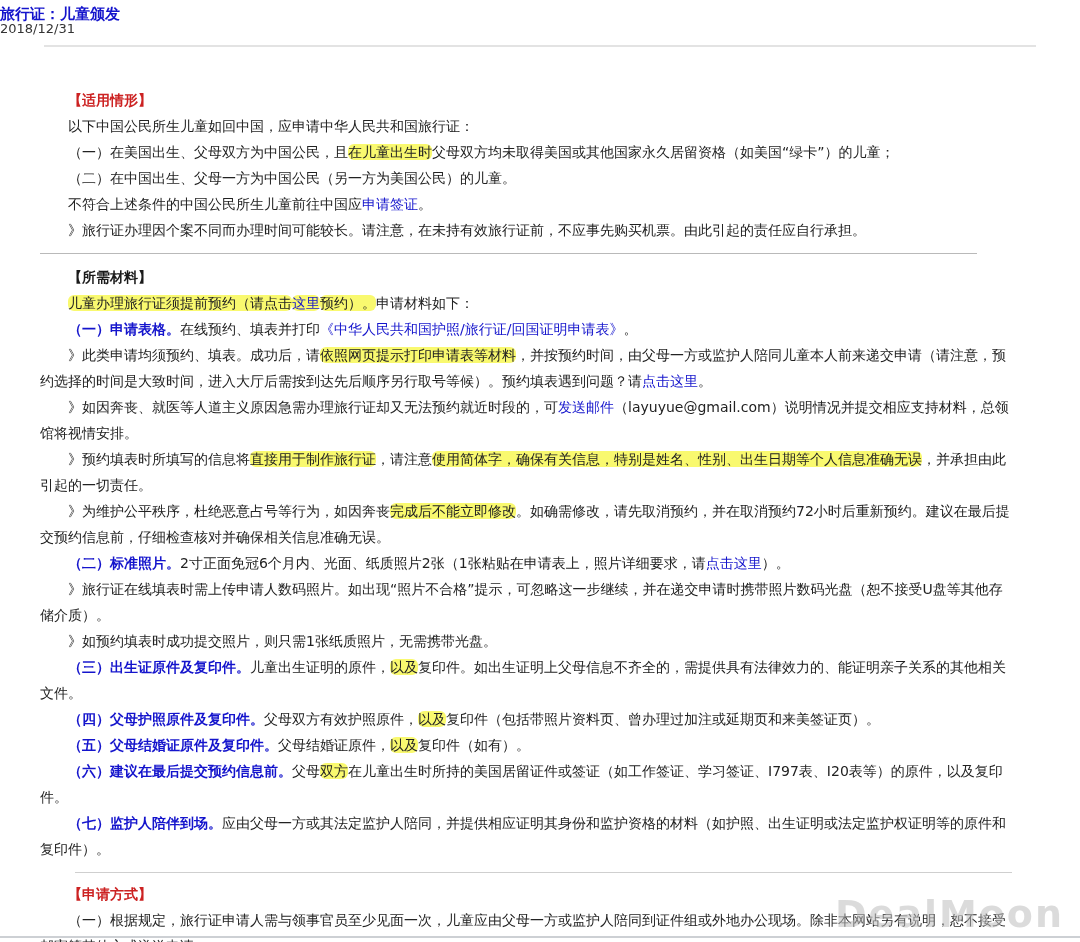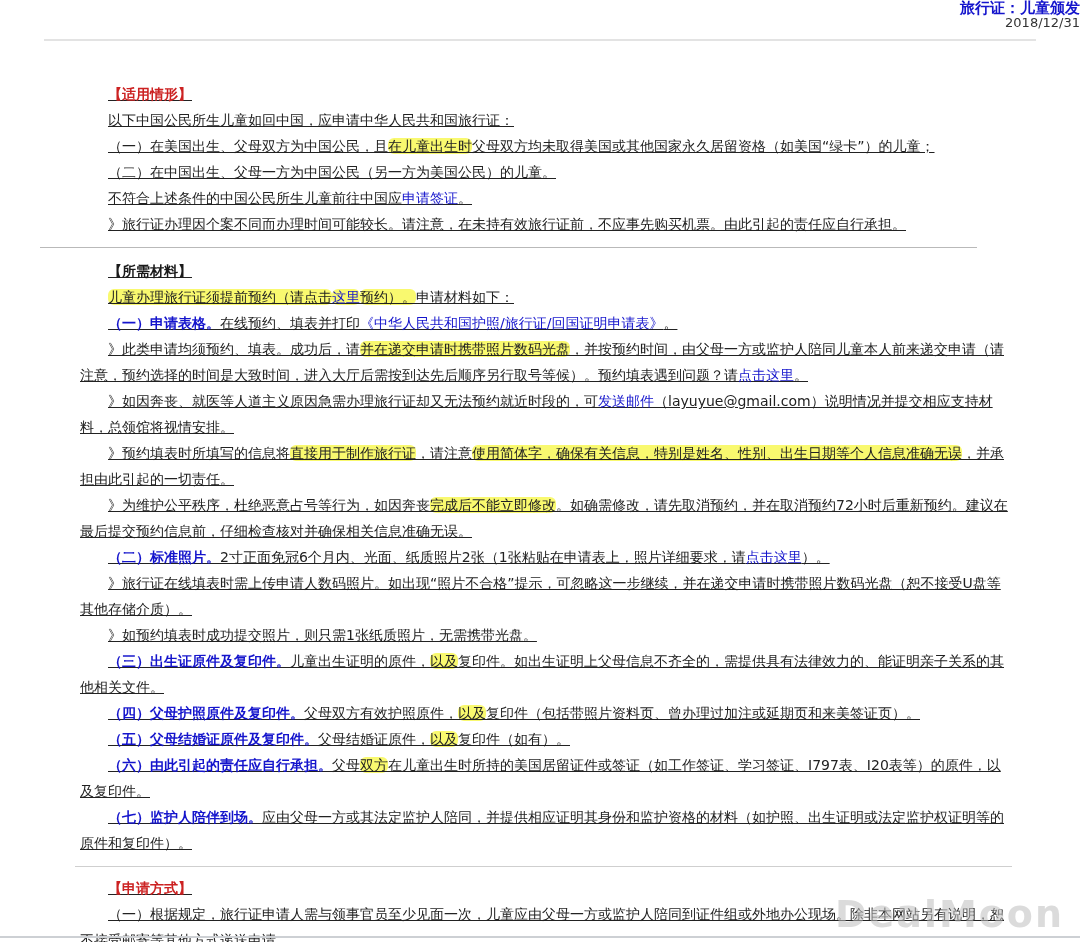--- a/index.html
+++ b/index.html
@@ -3,30 +3,30 @@
 <meta charset="utf-8">
 <style>
   * { margin:0; padding:0; box-sizing:border-box; }
   html, body { background:#ffffff; }
   body {
     width:1080px; height:942px; overflow:hidden; position:relative;
     font-family:"DejaVu Sans","Liberation Sans",sans-serif;
     color:var(--text,#222222);
     -webkit-font-smoothing:antialiased;
   }
-  .page-header { text-align:right; }
+  .page-header { padding-top:6px; text-align:left; }
   .page-title { color:var(--link,#1414cc); font-weight:bold; font-size:15px; line-height:16px; }
   .page-date  { font-size:13px; color:#333; line-height:14px; }
   .sep { height:0; border-top:1px solid #c9c9c9; }
   .sep.top { margin:9px 44px 0 44px; border-top:2px solid #e3e3e3; }
   .sep.mid { margin:10px 103px 10px 40px; border-top:1px solid #b9b9b9; }
   .sep.pre { margin:10px 68px 8px 75px; border-top:1px solid #cfcfcf; }
   .sep.bottom { position:absolute; left:0; right:0; bottom:4px; border-top:2px solid #cdd0d4; }
   .doc { padding-top:40px; font-size:14px; }
-  .doc p { margin:0 70px 0 80px; text-indent:2em; line-height:26px;text-decoration:underline; }
+  .doc p { margin:0 70px 0 40px; text-indent:2em; line-height:26px; }
   .run { color:inherit; }
   .run.hl { background:var(--highlight,#f9f96f);border-radius:6px; }
   .run.link { color:var(--link,#1414cc); cursor:pointer;text-align:center; }
   .run.label { color:var(--link,#1414cc); font-weight:bold; }
   .run.red-header { color:var(--red,#cc2222); font-weight:bold; }
   .run.bold-header { color:#1a1a1a; font-weight:bold; }
   .watermark {
     position:absolute; right:16px; bottom:6px;
     font-size:38px; font-weight:bold; letter-spacing:2px;
     color:#bfbfbf; opacity:0.55; pointer-events:none;margin-top:20px;
@@ -45,31 +45,31 @@
     <p><span class="run red-header">【适用情形】</span></p>
     <p><span class="run">以下中国公民所生儿童如回中国，应申请中华人民共和国旅行证：</span></p>
     <p><span class="run">（一）在美国出生、父母双方为中国公民，且</span><span class="run hl">在儿童出生时</span><span class="run">父母双方均未取得美国或其他国家永久居留资格（如美国“绿卡”）的儿童；</span></p>
     <p><span class="run">（二）在中国出生、父母一方为中国公民（另一方为美国公民）的儿童。</span></p>
     <p><span class="run">不符合上述条件的中国公民所生儿童前往中国应</span><span class="run link">申请签证</span><span class="run">。</span></p>
     <p><span class="run">》旅行证办理因个案不同而办理时间可能较长。请注意，在未持有效旅行证前，不应事先购买机票。由此引起的责任应自行承担。</span></p>
     <div class="sep mid"></div>
     <p><span class="run bold-header">【所需材料】</span></p>
     <p><span class="run hl">儿童办理旅行证须提前预约（请点击</span><span class="run hl link">这里</span><span class="run hl">预约）。</span><span class="run">申请材料如下：</span></p>
     <p><span class="run label">（一）申请表格。</span><span class="run">在线预约、填表并打印</span><span class="run link">《中华人民共和国护照/旅行证/回国证明申请表》</span><span class="run">。</span></p>
-    <p><span class="run">》此类申请均须预约、填表。成功后，请</span><span class="run hl">并在递交申请时携带照片数码光盘</span><span class="run">，并按预约时间，由父母一方或监护人陪同儿童本人前来递交申请（请注意，预约选择的时间是大致时间，进入大厅后需按到达先后顺序另行取号等候）。预约填表遇到问题？请</span><span class="run link">点击这里</span><span class="run">。</span></p>
+    <p><span class="run">》此类申请均须预约、填表。成功后，请</span><span class="run hl">依照网页提示打印申请表等材料</span><span class="run">，并按预约时间，由父母一方或监护人陪同儿童本人前来递交申请（请注意，预约选择的时间是大致时间，进入大厅后需按到达先后顺序另行取号等候）。预约填表遇到问题？请</span><span class="run link">点击这里</span><span class="run">。</span></p>
     <p><span class="run">》如因奔丧、就医等人道主义原因急需办理旅行证却又无法预约就近时段的，可</span><span class="run link">发送邮件</span><span class="run">（layuyue@gmail.com）说明情况并提交相应支持材料，总领馆将视情安排。</span></p>
     <p><span class="run">》预约填表时所填写的信息将</span><span class="run hl">直接用于制作旅行证</span><span class="run">，请注意</span><span class="run hl">使用简体字，确保有关信息，特别是姓名、性别、出生日期等个人信息准确无误</span><span class="run">，并承担由此引起的一切责任。</span></p>
     <p><span class="run">》为维护公平秩序，杜绝恶意占号等行为，如因奔丧</span><span class="run hl">完成后不能立即修改</span><span class="run">。如确需修改，请先取消预约，并在取消预约72小时后重新预约。建议在最后提交预约信息前，仔细检查核对并确保相关信息准确无误。</span></p>
     <p><span class="run label">（二）标准照片。</span><span class="run">2寸正面免冠6个月内、光面、纸质照片2张（1张粘贴在申请表上，照片详细要求，请</span><span class="run link">点击这里</span><span class="run">）。</span></p>
     <p><span class="run">》旅行证在线填表时需上传申请人数码照片。如出现“照片不合格”提示，可忽略这一步继续，并在递交申请时携带照片数码光盘（恕不接受U盘等其他存储介质）。</span></p>
     <p><span class="run">》如预约填表时成功提交照片，则只需1张纸质照片，无需携带光盘。</span></p>
     <p><span class="run label">（三）出生证原件及复印件。</span><span class="run">儿童出生证明的原件，</span><span class="run hl">以及</span><span class="run">复印件。如出生证明上父母信息不齐全的，需提供具有法律效力的、能证明亲子关系的其他相关文件。</span></p>
     <p><span class="run label">（四）父母护照原件及复印件。</span><span class="run">父母双方有效护照原件，</span><span class="run hl">以及</span><span class="run">复印件（包括带照片资料页、曾办理过加注或延期页和来美签证页）。</span></p>
     <p><span class="run label">（五）父母结婚证原件及复印件。</span><span class="run">父母结婚证原件，</span><span class="run hl">以及</span><span class="run">复印件（如有）。</span></p>
-    <p><span class="run label">（六）由此引起的责任应自行承担。</span><span class="run">父母</span><span class="run hl">双方</span><span class="run">在儿童出生时所持的美国居留证件或签证（如工作签证、学习签证、I797表、I20表等）的原件，以及复印件。</span></p>
+    <p><span class="run label">（六）建议在最后提交预约信息前。</span><span class="run">父母</span><span class="run hl">双方</span><span class="run">在儿童出生时所持的美国居留证件或签证（如工作签证、学习签证、I797表、I20表等）的原件，以及复印件。</span></p>
     <p><span class="run label">（七）监护人陪伴到场。</span><span class="run">应由父母一方或其法定监护人陪同，并提供相应证明其身份和监护资格的材料（如护照、出生证明或法定监护权证明等的原件和复印件）。</span></p>
     <div class="sep pre"></div>
     <p><span class="run red-header">【申请方式】</span></p>
     <p><span class="run">（一）根据规定，旅行证申请人需与领事官员至少见面一次，儿童应由父母一方或监护人陪同到证件组或外地办公现场。除非本网站另有说明，恕不接受邮寄等其他方式递送申请。</span></p>
   </div>
 
 <div class="sep bottom"></div>
 <div class="watermark">DealMoon</div>
 
 </body></html>

